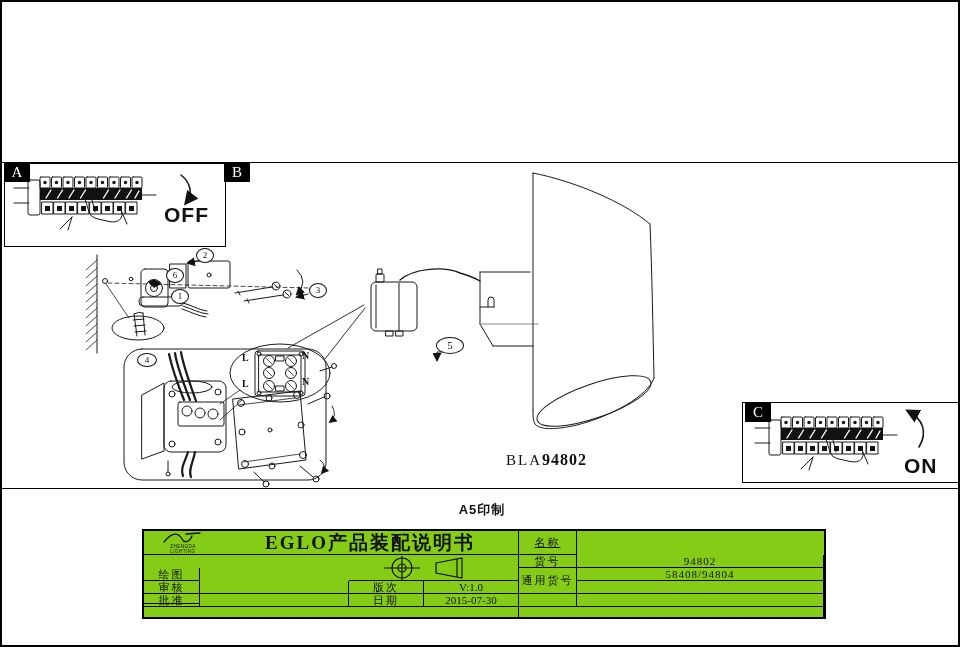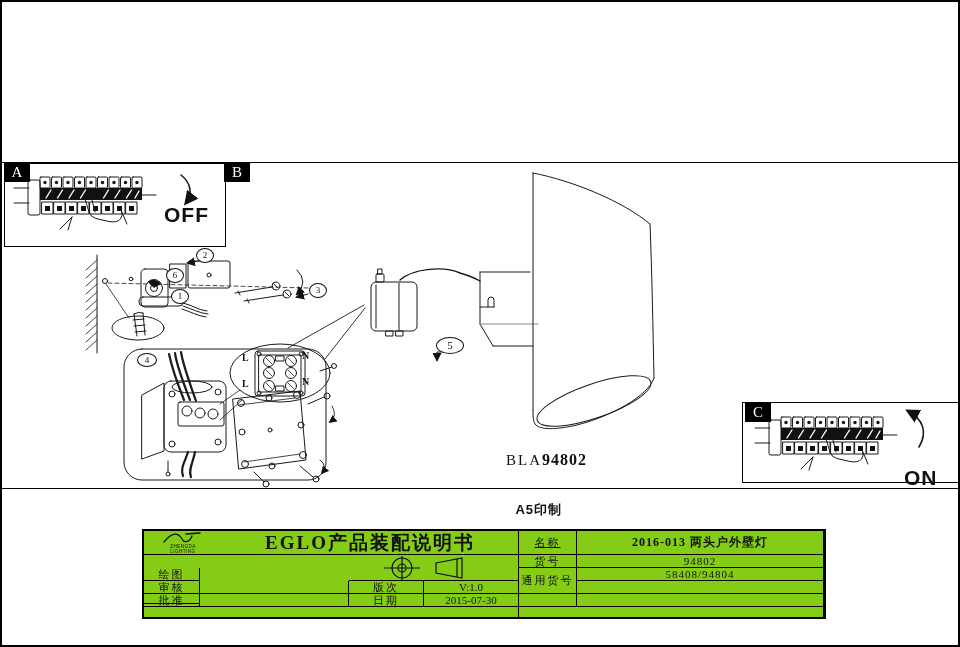--- a/index.html
+++ b/index.html
@@ -22,21 +22,21 @@
   }
   .callout{
     position:absolute;width:16px;height:13px;border:1px solid #111;border-radius:50%;
     background:#fff;text-align:center;font:9px/12px "Liberation Serif",serif;z-index:5;
   }
   .term-lbl{position:absolute;font:bold 10px "Liberation Serif",serif;z-index:6;}
   .model{position:absolute;left:504px;top:449px;z-index:6;}
   .model .pfx{font:15px "Liberation Serif",serif;letter-spacing:2px;}
   .model .num{font:bold 16px "Liberation Serif",serif;letter-spacing:1px;}
   .print-note{
-    position:absolute;left:400px;top:499px;width:160px;text-align:right;
+    position:absolute;left:400px;top:499px;width:160px;text-align:center;
     font:bold 13px "Liberation Sans",sans-serif;letter-spacing:1px;
   }
   
   .tb{
     position:absolute;left:140px;top:527px;width:684px;height:90px;
     display:grid;border:2px solid #000;background:#84cc16;box-sizing:border-box;
     grid-template-columns:56px 149px 75px 95px 58px 247px;
     grid-template-rows:24px 13px 13px 13px 13px 12px;z-index:8;
   }
   .tb>div{
@@ -253,21 +253,21 @@
     <path d="M446,350 L435,350 L435,358" marker-end="url(#arr)"></path>
   </svg>
 
   <div class="panel-box" style="left:2px;top:161px;width:220px;height:82px"></div>
   <div class="plabel" style="left:2px;top:161px">A</div>
   <div class="plabel" style="left:222px;top:161px">B</div>
   <div class="panel-box" style="left:740px;top:400px;width:216px;height:79px"></div>
   <div class="plabel" style="left:743px;top:401px">C</div>
 
   <div class="state-txt" style="left:162px;top:201px">OFF</div>
-  <div class="state-txt" style="left:902px;top:464px">ON</div>
+  <div class="state-txt" style="left:902px;top:452px">ON</div>
 
   <div class="callout" style="left:169px;top:287px">1</div>
   <div class="callout" style="left:194px;top:246px">2</div>
   <div class="callout" style="left:307px;top:281px">3</div>
   <div class="callout" style="left:135px;top:351px;width:18px;height:12px">4</div>
   <div class="callout" style="left:434px;top:335px;width:26px;height:15px;font-size:11px;line-height:14px">5</div>
   <div class="callout" style="left:164px;top:266px">6</div>
 
   <span class="term-lbl" style="left:240px;top:350px">L</span>
   <span class="term-lbl" style="left:240px;top:376px">L</span>
@@ -285,23 +285,20 @@
       <div class="logo">
         <svg width="46" height="13" viewBox="0 0 46 13">
           <path d="M4,11 C12,1 18,1 22,8 C24,12 29,12 32,5 M26,3 L40,2" fill="none" stroke="#111" stroke-width="1.3" stroke-linecap="round"></path>
         </svg>
         <span class="lg-line">ZHENGDA</span>
         <span class="lg-line">LIGHTING</span>
       </div>
       <span class="bigtitle">EGLO产品装配说明书</span>
     </div>
     <div class="c-namel lbl">名称</div>
-    <div class="c-namev">
-        <span class="namev-txt">2016-013 两头户外壁灯</span>
-      </div>
 
     <div class="c-r2c1 lbl">校对</div>
     <div class="c-proj">
       <svg width="120" height="26" viewBox="0 0 120 26" fill="none" stroke="#111" stroke-width="1.2">
         <circle cx="28" cy="13" r="10"></circle>
           <circle cx="28" cy="13" r="4"></circle>
         <path d="M10,13 L46,13 M28,1 L28,25"></path>
         <path d="M62,8 L88,3 L88,23 L62,18 Z M83,4 L83,22"></path>
       </svg>
     </div>

